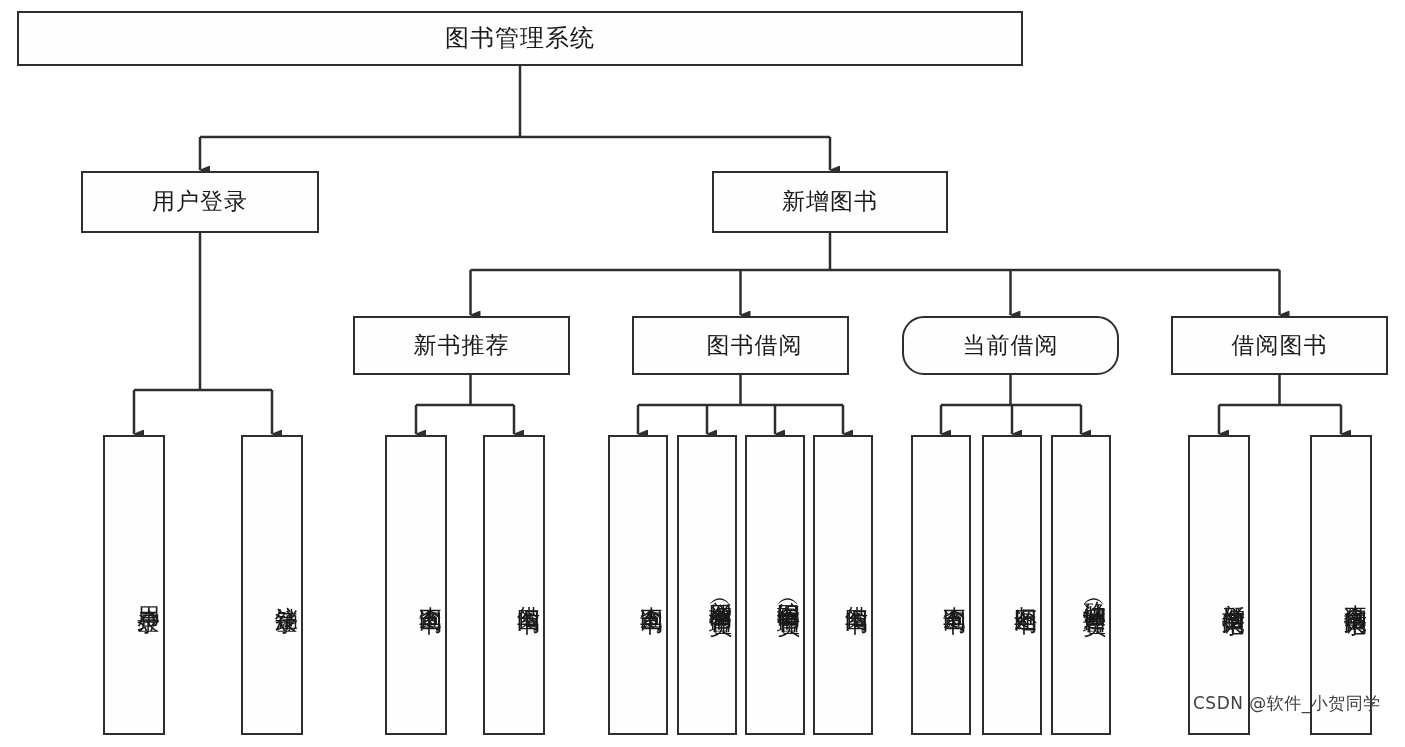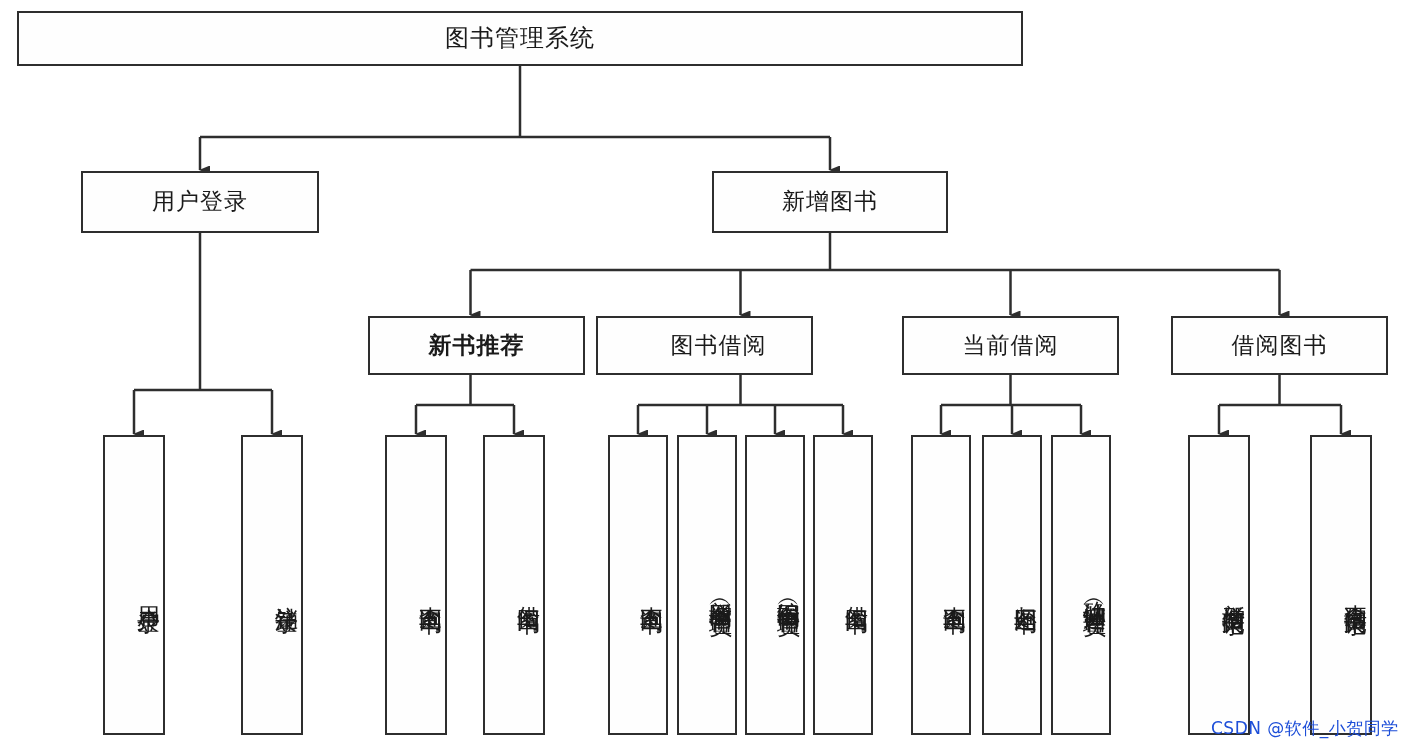--- a/index.html
+++ b/index.html
@@ -113,27 +113,27 @@
   <div id="node-layer">
       <div class="node horizontal root" style="left: 17px; top: 11px; width: 1006px; height: 55px;">
         <span class="label">图书管理系统</span>
       </div>
       <div class="node horizontal" style="left: 81px; top: 171px; width: 238px; height: 62px;">
         <span class="label">用户登录</span>
       </div>
       <div class="node horizontal" style="left: 712px; top: 171px; width: 236px; height: 62px;">
         <span class="label">新增图书</span>
       </div>
-      <div class="node horizontal" style="left: 368px; top: 316px; width: 217px; height: 59px; font-weight: bold;">
+      <div class="node horizontal" style="left: 353px; top: 316px; width: 217px; height: 59px;">
         <span class="label">新书推荐</span>
       </div>
-      <div class="node horizontal" style="left: 596px; top: 316px; width: 217px; height: 59px; padding-left: 28px;">
+      <div class="node horizontal" style="left: 632px; top: 316px; width: 217px; height: 59px; padding-left: 28px;">
         <span class="label">图书借阅</span>
       </div>
-      <div class="node horizontal" style="left: 902px; top: 316px; width: 217px; height: 59px;">
+      <div class="node horizontal" style="left: 902px; top: 316px; width: 217px; height: 59px; border-radius: 22px;">
         <span class="label">当前借阅</span>
       </div>
       <div class="node horizontal" style="left: 1171px; top: 316px; width: 217px; height: 59px;">
         <span class="label">借阅图书</span>
       </div>
       <div class="node vertical" style="left: 103px; top: 435px; width: 62px; height: 300px;">
         <span class="label">用户登录</span>
       </div>
       <div class="node vertical" style="left: 241px; top: 435px; width: 62px; height: 300px;">
         <span class="label">注销登录</span>
@@ -165,14 +165,14 @@
       <div class="node vertical" style="left: 1051px; top: 435px; width: 60px; height: 300px;">
         <span class="label">确认归还（管理员）</span>
       </div>
       <div class="node vertical" style="left: 1188px; top: 435px; width: 62px; height: 300px;">
         <span class="label">新增借阅记录</span>
       </div>
       <div class="node vertical" style="left: 1310px; top: 435px; width: 62px; height: 300px;">
         <span class="label">查询借阅记录</span>
       </div>
     </div>
-  <div class="watermark" style="left: 1193px; top: 717px; color: #1d4ed8; margin-left: 18px;">CSDN @软件_小贺同学</div>
+  <div class="watermark" style="left: 1193px; top: 692px; color: #404040;">CSDN @软件_小贺同学</div>
 </div>
 
 </body></html>

